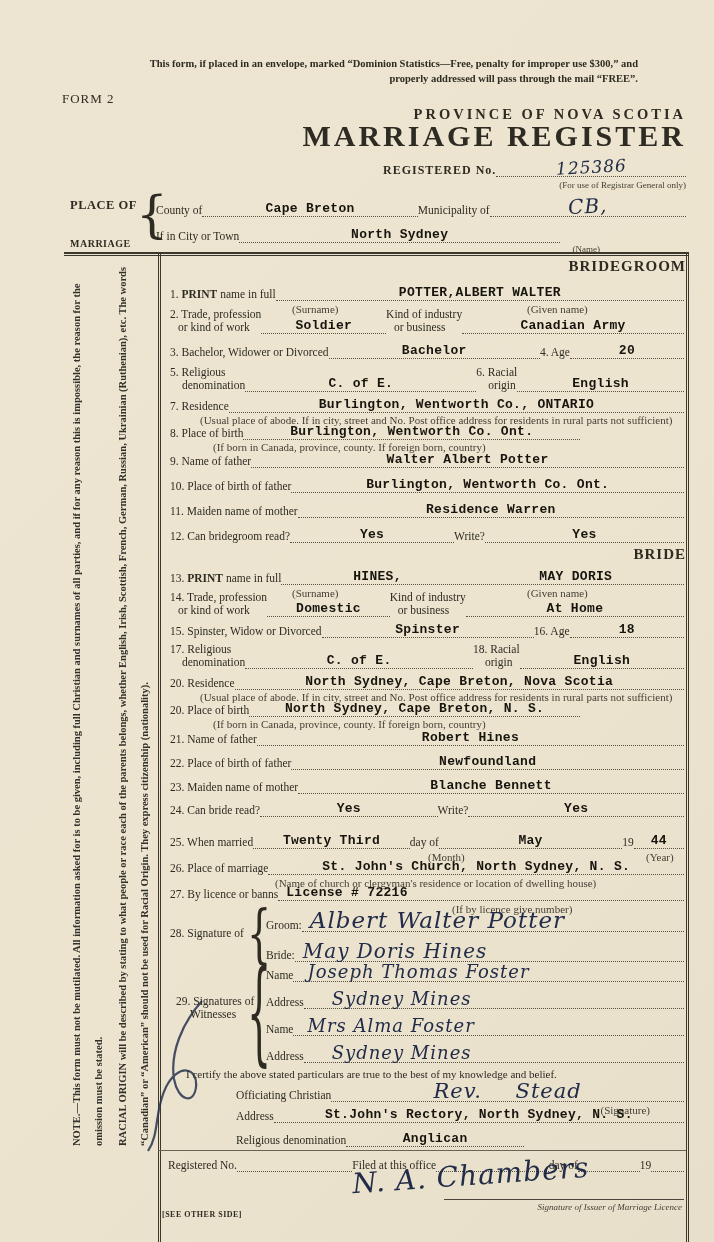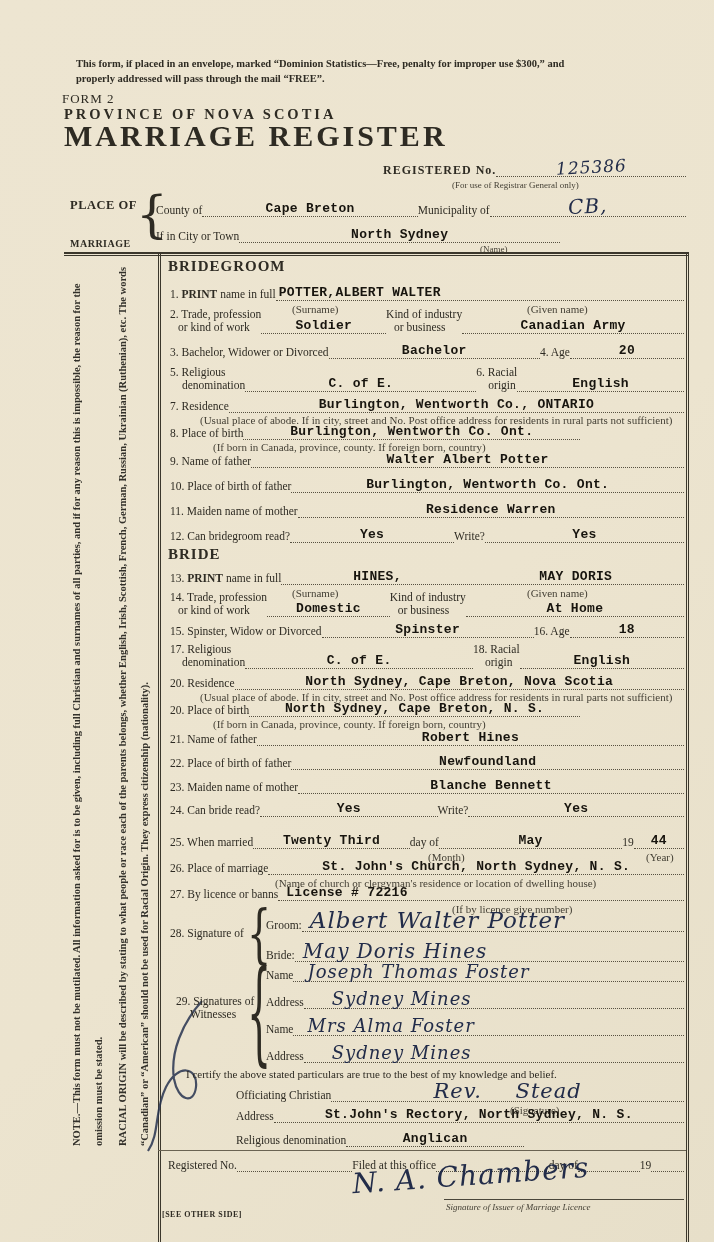--- a/index.html
+++ b/index.html
@@ -12,21 +12,21 @@
   .abs { position:absolute; }
   .row { position:absolute; display:flex; align-items:flex-end; }
   .lbl { font-size:11.5px; line-height:1.1; white-space:nowrap; }
   .lbl2 { font-size:11.5px; line-height:1.15; white-space:nowrap; }
   .lbl2 span { display:block; }
   .fill { flex:1; border-bottom:1px dotted #575141; text-align:center; padding:0 3px; line-height:1; min-height:2px; }
   .fill.left { text-align:left; padding-left:8px; }
   .typed { font-family:"Liberation Mono","DejaVu Sans Mono",monospace; font-size:13px; font-weight:700; color:#17140e; letter-spacing:0.3px; white-space:nowrap; line-height:1.05; }
   .script { font-family:"DejaVu Serif","Liberation Serif",serif; font-style:italic; color:#222c49; white-space:nowrap; line-height:0.9; letter-spacing:1px; }
   .note { position:absolute; font-size:11px; color:#433f34; white-space:nowrap; }
-  .center { text-align:left; }
+  .center { text-align:right; }
   .bold { font-weight:700; }
   .brace { position:absolute; font-family:"DejaVu Serif",serif; color:#2e2b23; line-height:1; transform-origin:top left; }
   .vtext { position:absolute; width:880px; transform:rotate(-90deg); transform-origin:0 0; font-size:10.5px; font-weight:700; line-height:2.05; color:#32302a; }
   .hdbl { position:absolute; height:4px; border-top:2px solid #3b372c; border-bottom:1px solid #3b372c; }
   .vdbl { position:absolute; width:3px; border-left:1px solid #3b372c; border-right:1px solid #3b372c; }
   .hr1 { position:absolute; height:0; border-top:1px solid #6a6352; }
   .tilt { display:inline-block; transform:rotate(-3deg); }
 </style>
 </head>
 <body>
@@ -74,21 +74,21 @@
   <div class="vtext" style="left:112px;top:1146px">RACIAL ORIGIN will be described by stating to what people or race each of the parents belongs, whether English, Irish, Scottish, French, German, Russian, Ukrainian (Ruthenian), etc.  The words “Canadian” or “American” should not be used for Racial Origin.  They express citizenship (nationality).</div>
 
   <svg class="abs" style="left:136px;top:995px" width="84" height="160" viewBox="0 0 84 160">
     <path d="M66,6 C46,28 34,58 38,84 C42,106 58,110 60,92 C62,72 42,68 30,92 C18,116 24,138 12,156" fill="none" stroke="#27324f" stroke-width="2.2" opacity="0.85"></path>
   </svg>
 
   <div class="abs center bold" style="left:168px;top:258px;width:518px;font-size:15px;letter-spacing:1px">BRIDEGROOM</div>
 
   <div class="row" style="left:170px;top:283px;width:514px;height:18px">
     <span class="lbl"><span>1.</span>&nbsp;<b>PRINT</b>&nbsp;<span>name in full</span></span>
-    <span class="fill" style="display:flex;justify-content:flex-start;align-items:flex-end">
+    <span class="fill" style="display:flex;justify-content:center;align-items:flex-end">
       <span class="typed">POTTER,</span>
       <span class="typed">ALBERT WALTER</span>
     </span>
   </div>
   <div class="note" style="left:292px;top:303px">(Surname)</div>
   <div class="note" style="left:527px;top:303px">(Given name)</div>
 
   <div class="row" style="left:170px;top:307px;width:514px;height:27px">
     <span class="lbl2">
         <span>2. Trade, profession</span>

